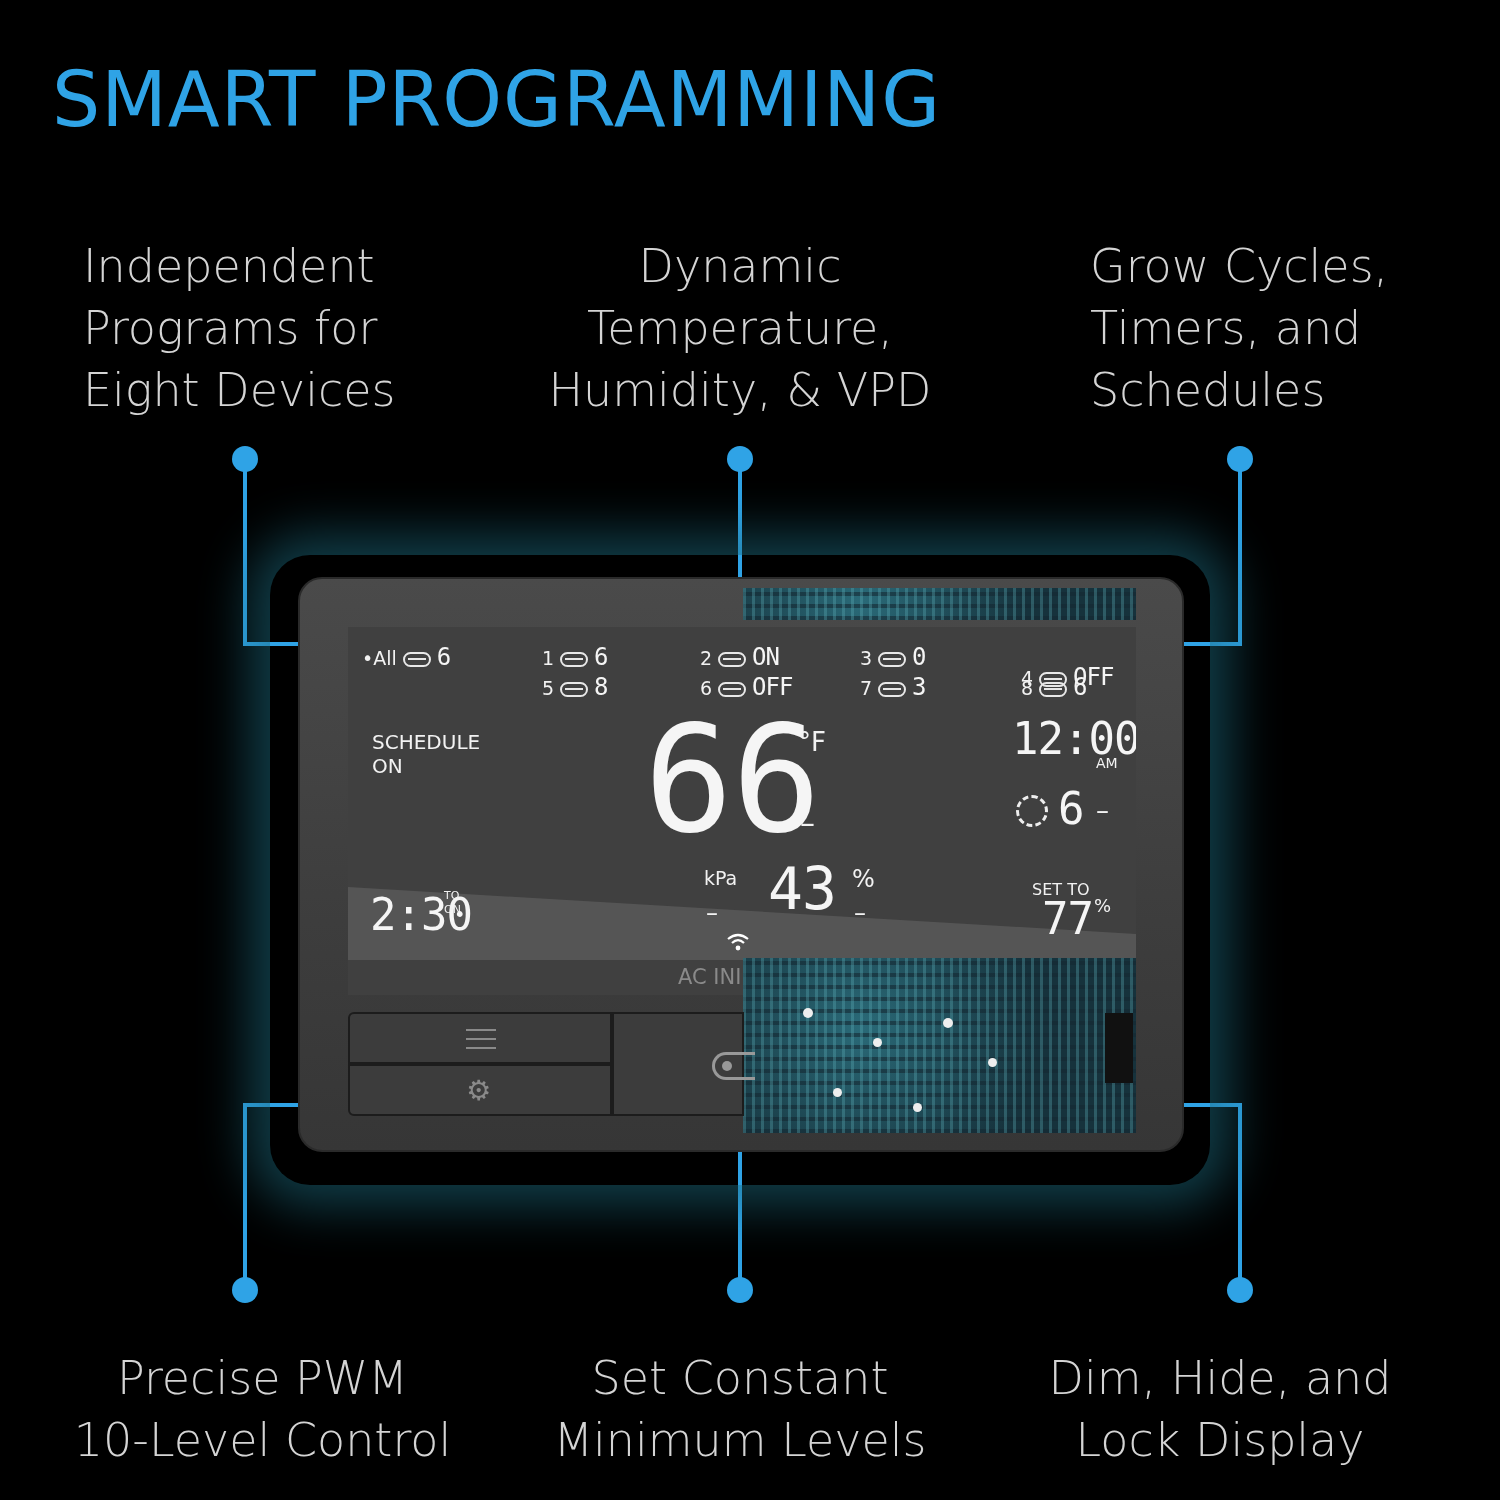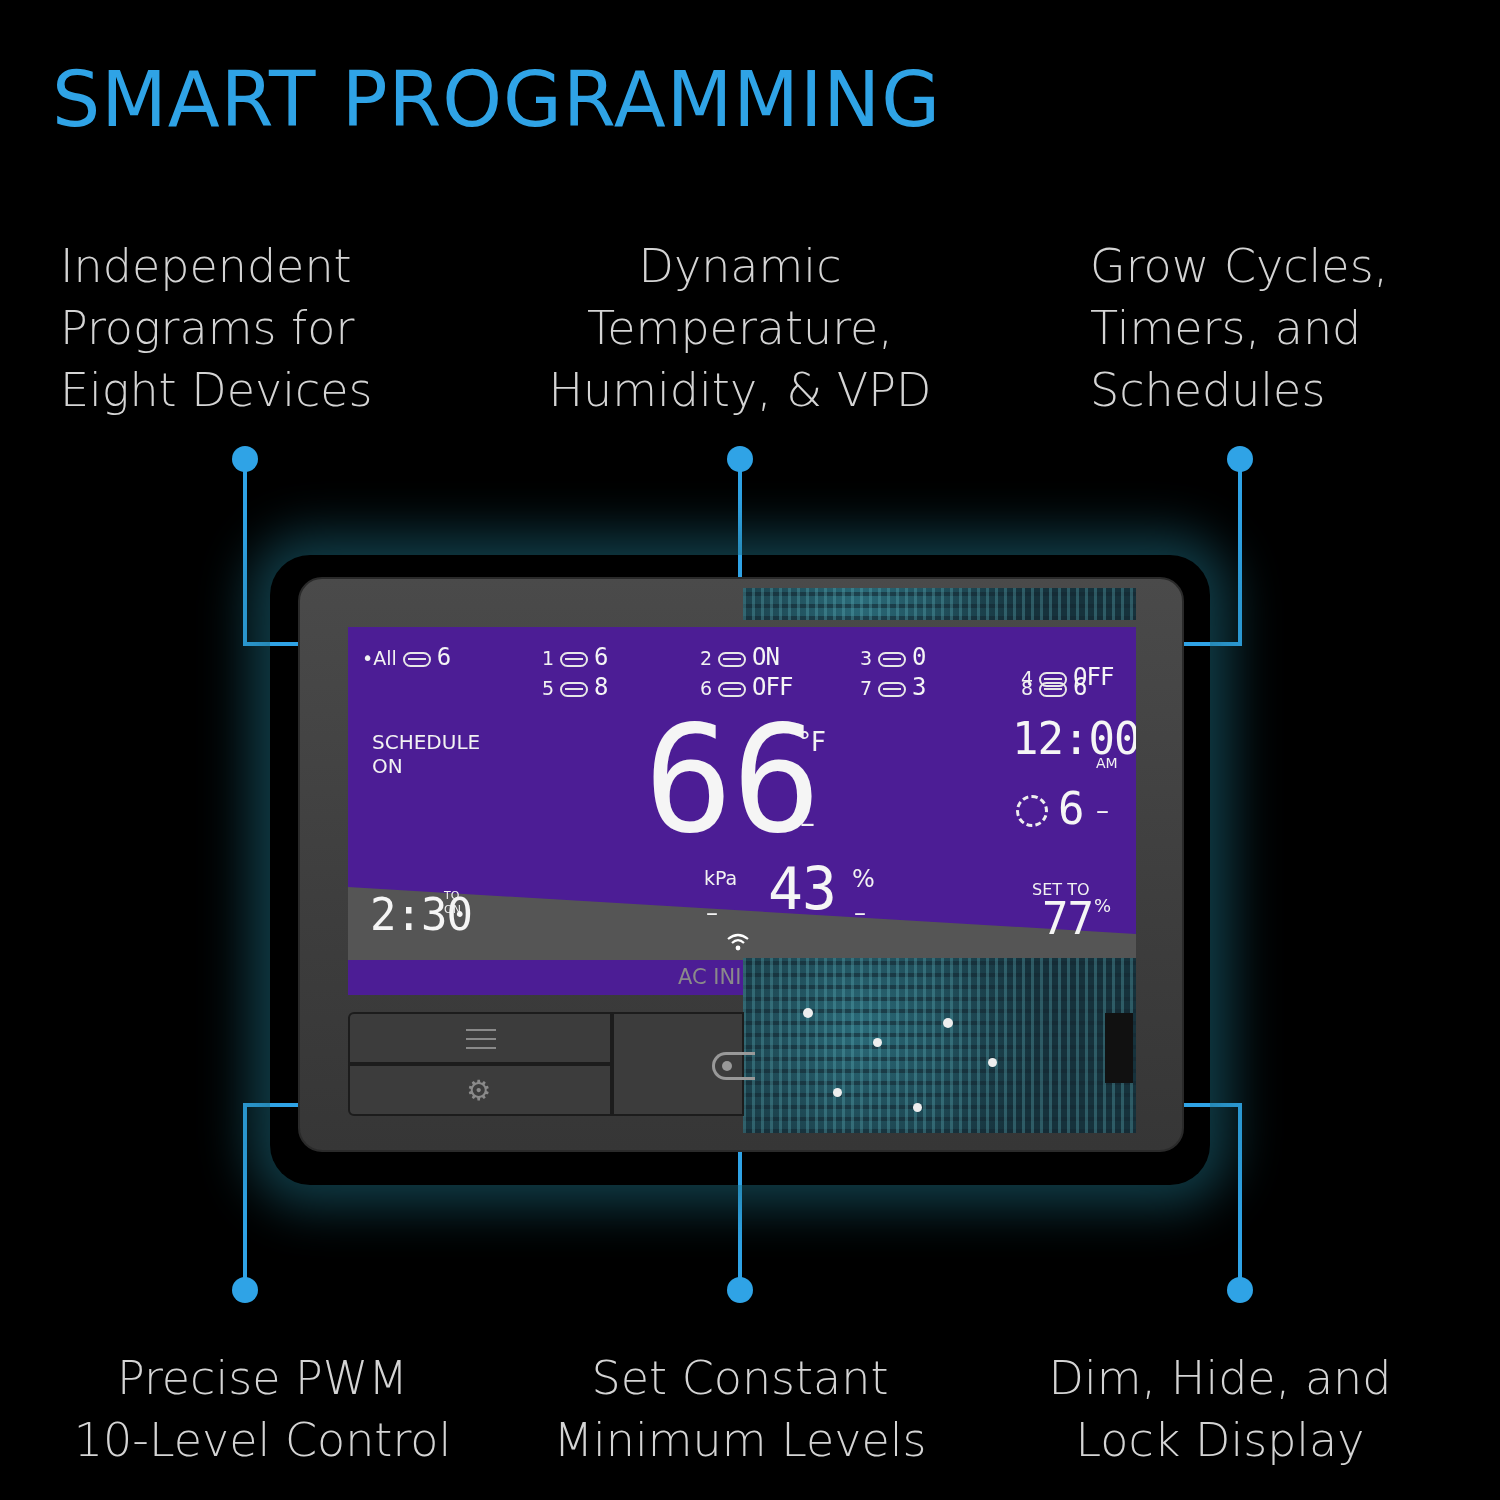--- a/index.html
+++ b/index.html
@@ -8,40 +8,40 @@
   .feat { position:absolute; font-size:46px; line-height:62px; color:#d4d4d4; font-weight:300; white-space:pre-line; }
   .feat.left { text-align:left; }
   .feat.center { text-align:center; }
   .blue { background:#2fa3e6; position:absolute; }
   .dot { position:absolute; width:26px; height:26px; border-radius:50%; background:#2fa3e6; }
   
   .glow { position:absolute; left:270px; top:555px; width:940px; height:630px; border-radius:40px;
           box-shadow:0 0 50px 22px rgba(30,110,130,0.55); }
   .device { position:absolute; left:298px; top:577px; width:886px; height:575px; border-radius:24px;
             background:linear-gradient(180deg,#4a4a4a 0%,#3d3d3d 60%,#363636 100%); border:2px solid #2a2a2a; box-sizing:border-box; }
-  .screen { position:absolute; left:348px; top:627px; width:788px; height:368px; background:#4c1d95; overflow:hidden; }
+  .screen { position:absolute; left:348px; top:627px; width:788px; height:368px; background:#404040; overflow:hidden; }
   .band { position:absolute; left:0; top:0; width:788px; height:368px; background:#555;
           clip-path:polygon(0 260px, 788px 307px, 788px 333px, 0 333px); }
   .lcd { position:absolute; color:#f2f2f2; font-family:"DejaVu Sans", sans-serif; white-space:nowrap; }
   .seg { font-family:"DejaVu Sans Mono", monospace; font-weight:200; color:#f5f5f5; letter-spacing:-1px; }
   .pill { display:inline-block; width:24px; height:11px; border:2px solid #e8e8e8; border-radius:8px; position:relative; vertical-align:middle; margin:0 6px; }
   .pill::before { content:""; position:absolute; left:3px; right:3px; top:4px; height:2px; background:#e8e8e8; }
   .pcb { position:absolute; background:
       repeating-linear-gradient(90deg, rgba(90,170,180,0.35) 0 3px, transparent 3px 9px),
       repeating-linear-gradient(0deg, rgba(20,40,50,0.6) 0 4px, transparent 4px 12px),
       radial-gradient(circle at 30% 40%, #2a6a78 0, #16323c 60%), #1a3e48; }
   .pcb .comp { position:absolute; background:#eee; border-radius:50%; }
   .btn { position:absolute; background:#3c3c3c; border:2px solid #1c1c1c; box-sizing:border-box; }
 </style>
 </head>
 <body>
 
 <div class="title">SMART PROGRAMMING</div>
 
-<div class="feat left" style="left:60px;top:235px;">Independent
+<div class="feat left" style="left:83px;top:235px;">Independent
 Programs for
 Eight Devices</div>
 <div class="feat center" style="left:520px;top:235px;width:440px;">Dynamic
 Temperature,
 Humidity, &amp; VPD</div>
 <div class="feat left" style="left:1090px;top:235px;">Grow Cycles,
 Timers, and
 Schedules</div>
 
 <div class="feat center" style="left:40px;top:1347px;width:445px;">Precise PWM

